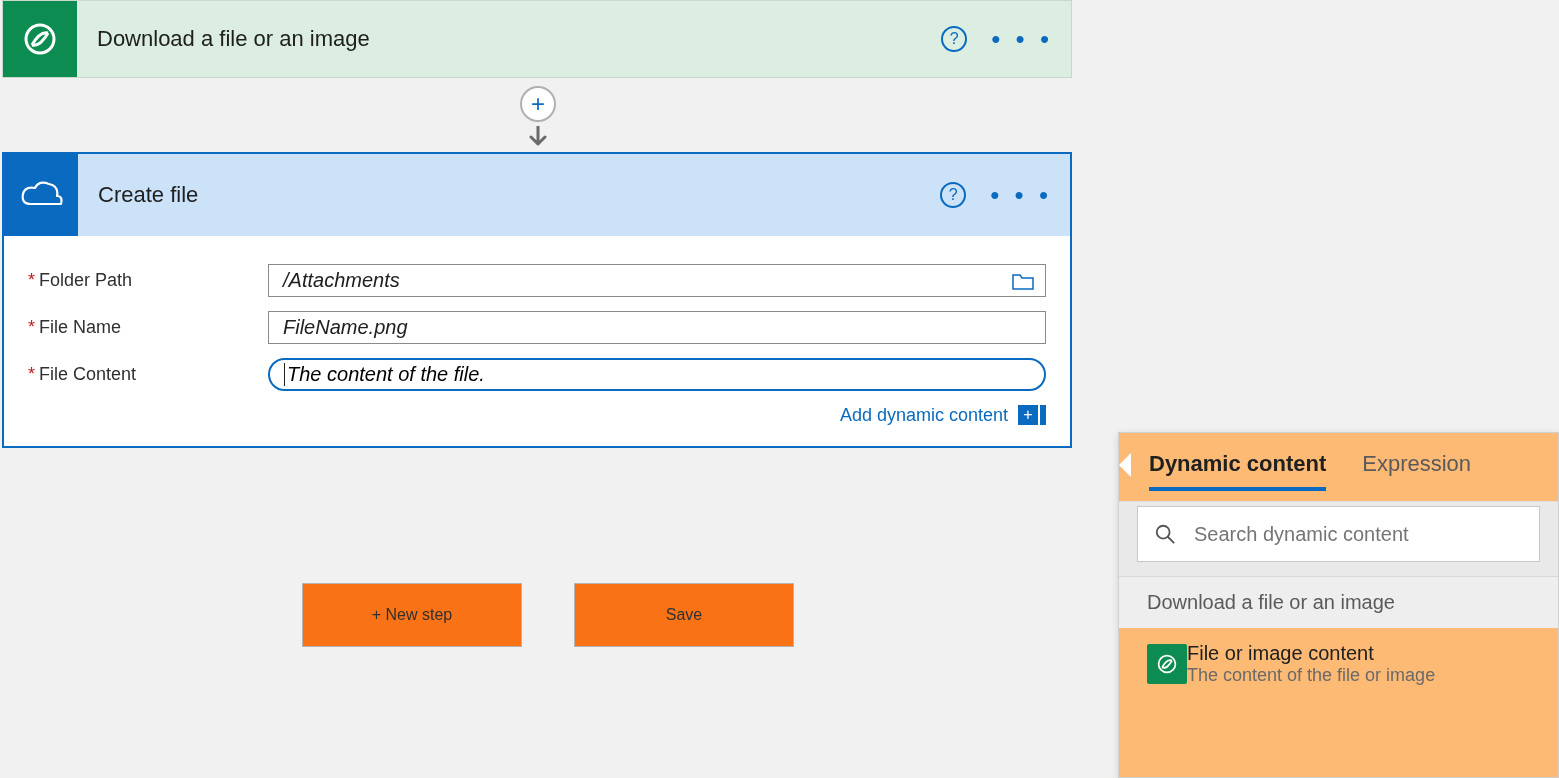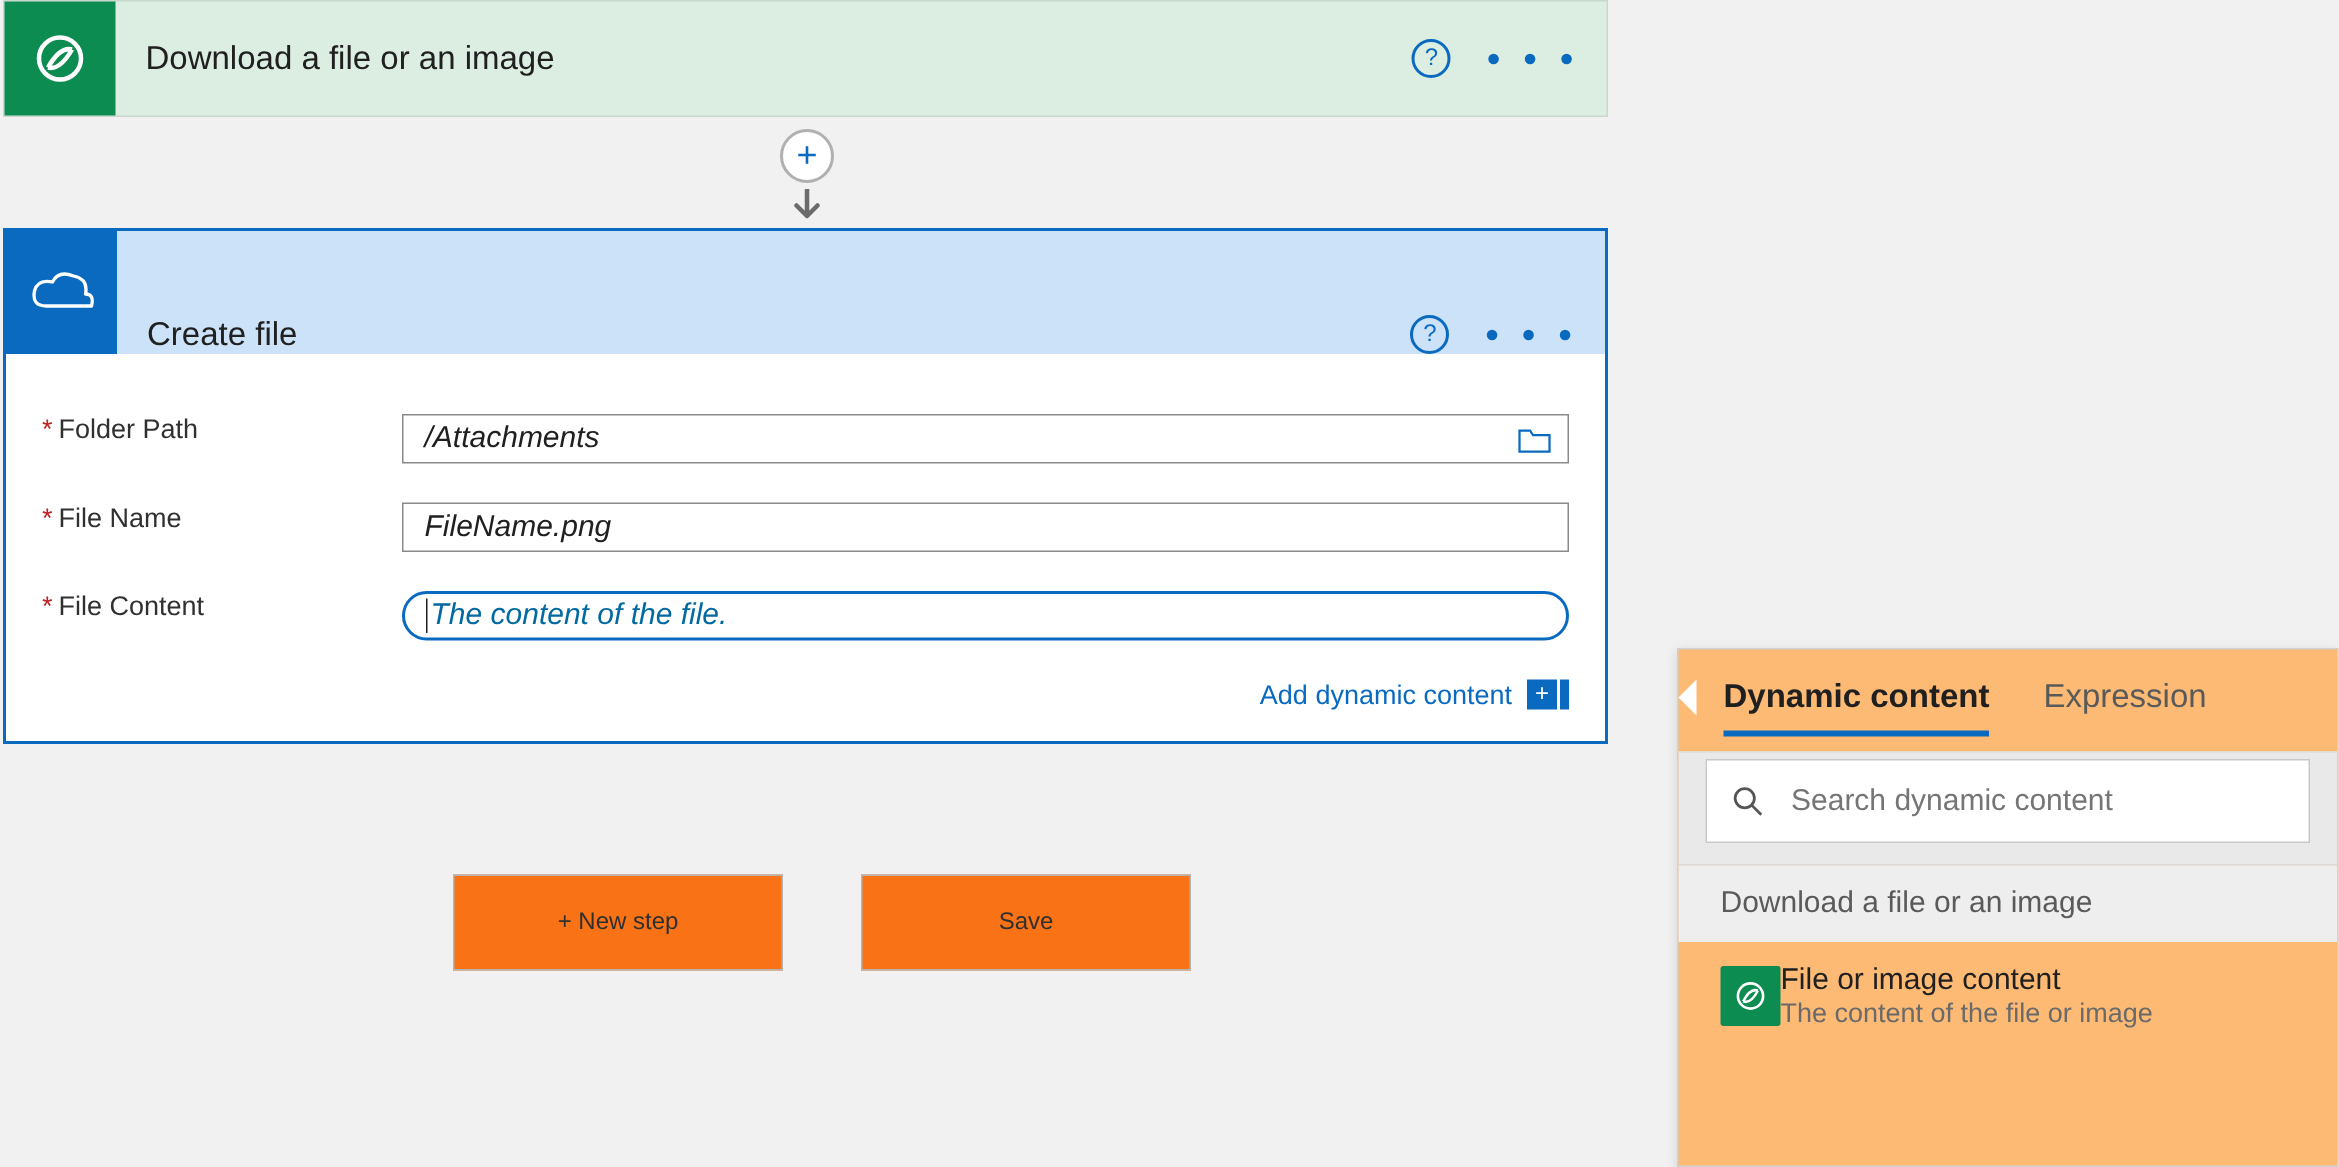--- a/index.html
+++ b/index.html
@@ -36,38 +36,38 @@
     color: #0a6ac0; font-size: 24px; font-weight: 300; cursor: pointer; margin-top:6px;
   }
   .arrow-down { color:#6b6b6b; font-size:16px; margin-top:4px; }
 
   
   .card-create {
     position: absolute; top: 152px; left: 2px;
     width: 1070px; border: 2px solid #0a6ac0; background:#fff;
   }
   .card-create-header {
-    display: flex; align-items: flex-end; background: #cbe2f8; height: 82px;
+    display: flex; align-items: center; background: #cbe2f8; height: 82px;
   }
   .card-create-header .icon-box {
     width: 74px; height: 82px; background: #0a6ac0;
     display: flex; align-items: center; justify-content: center;
   }
   .card-create-header .title { font-size: 22px; color:#202020; margin-left:20px; flex:1; }
 
   .fields { padding: 14px 24px 20px 24px; }
-  .field-row { display: flex; align-items: flex-start; margin: 26px 0; }
+  .field-row { display: flex; align-items: center; margin: 14px 0; }
   .field-label { width: 240px; font-size: 18px; color:#303030; }
   .req { color:#c02020; margin-right:4px; }
   .field-input {
     flex: 1; height: 33px; border: 1px solid #8a8a8a;
     padding: 4px 14px; font-size: 20px; color:#202020; background:#fff;
     display:flex; align-items:center; position:relative;font-style:italic;
   }
-  .field-input.placeholder { color:#0369a1;border-radius:17px; }
+  .field-input.placeholder { color:#000000;border-radius:17px; }
   .field-input.active { border: 2px solid #0a6ac0; }
   .folder-pick {
     position:absolute; right:10px; top:50%; transform:translateY(-50%);
     width:24px; height:20px; cursor:pointer;
   }
   .folder-svg { stroke:#0a6ac0; fill:none; stroke-width:1.5; }
 
   .add-dynamic-row { display:flex; justify-content:flex-end; margin-top:8px; gap:10px; }
   .add-dynamic-link { color:#0a6ac0; font-size:18px; cursor:pointer; }
   .add-dynamic-toggle {

